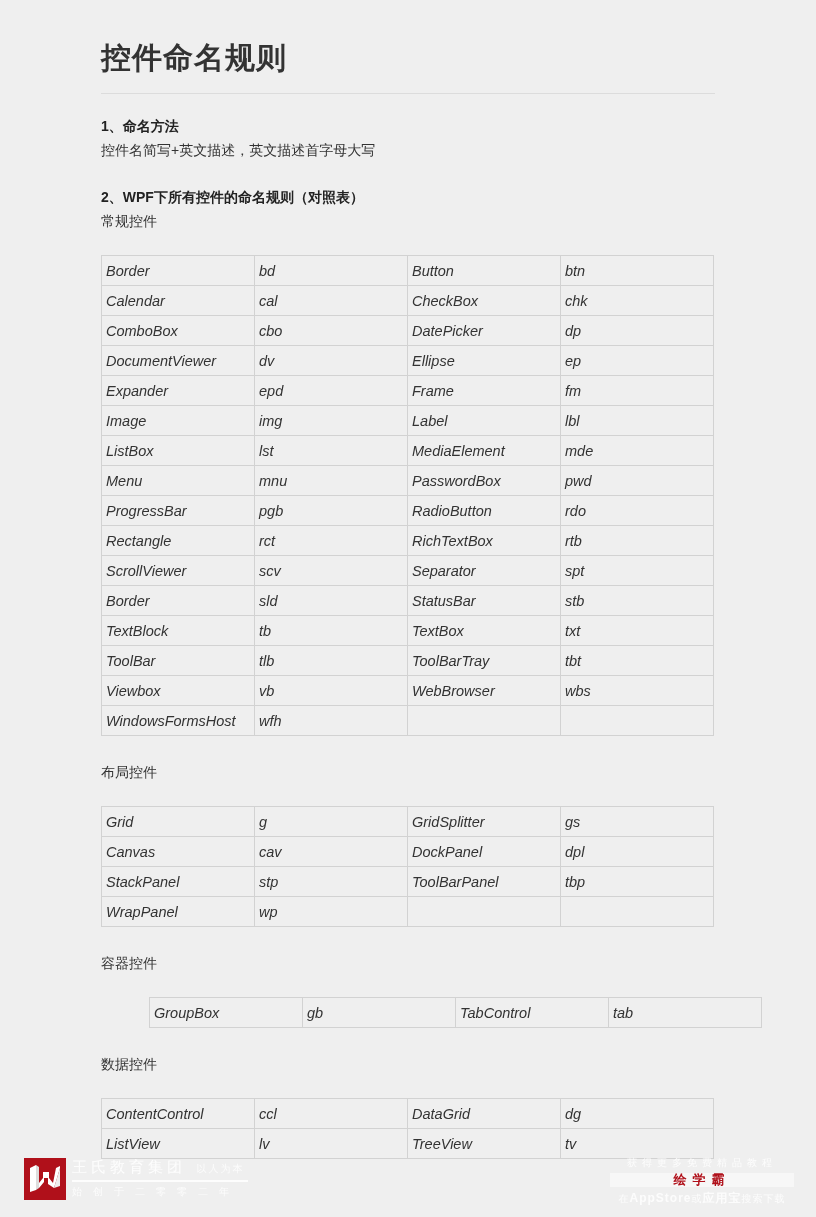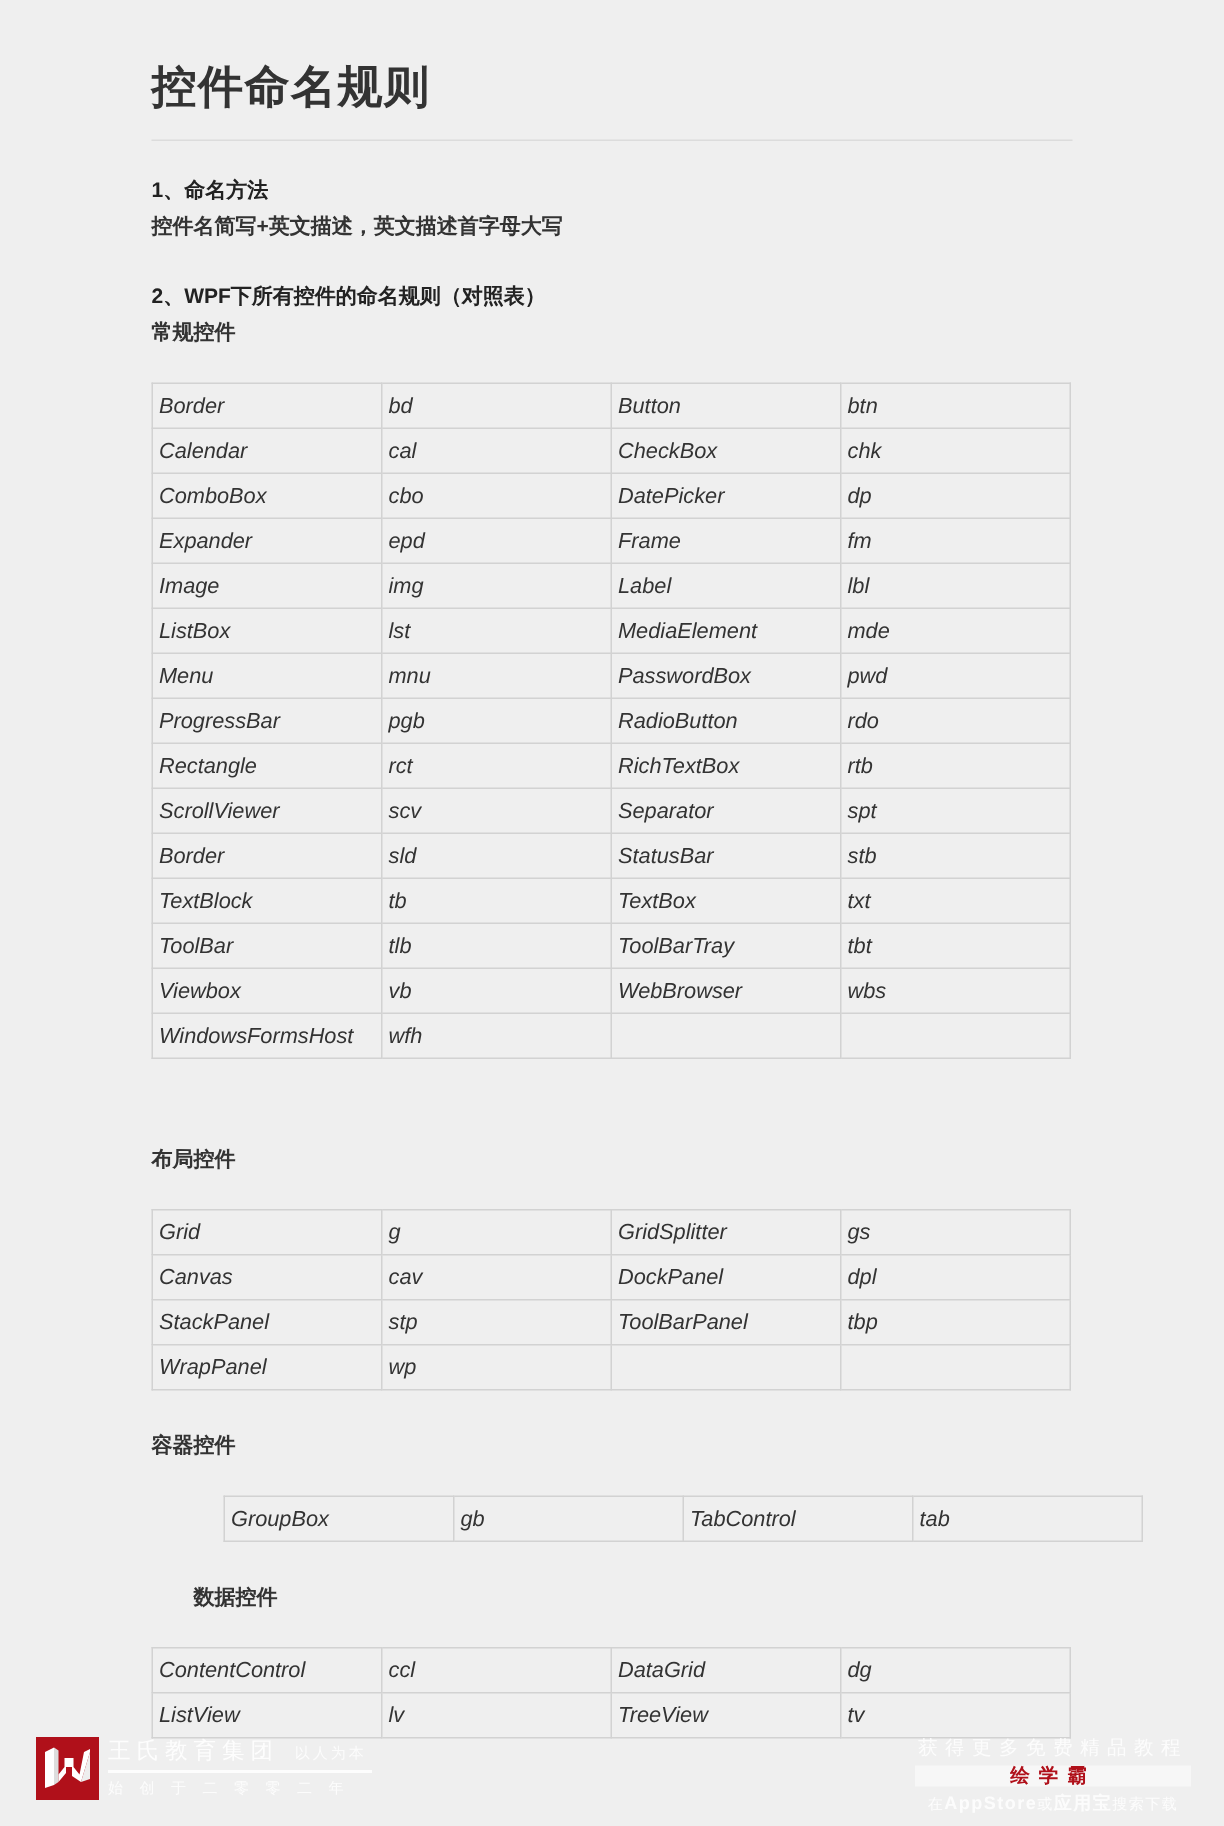--- a/index.html
+++ b/index.html
@@ -4,39 +4,39 @@
 <style>
   html, body { margin:0; padding:0; }
   body {
     width:816px; height:1217px; background:#efefef; position:relative; overflow:hidden;
     font-family: "Liberation Sans", "DejaVu Sans", sans-serif; color:#333;
   }
   .page { position:absolute; left:101px; top:0; width:614px; }
   .title { position:absolute; left:0; top:38px; font-size:30px; font-weight:bold; color:#333; letter-spacing:1px; margin:0; }
   .rule { position:absolute; left:0; top:93px; width:614px; height:1px; background:#dcdcdc; }
   .h2 { position:absolute; left:0; font-size:14px; font-weight:bold; color:#222; }
-  .p { position:absolute; left:0; font-size:14px; color:#333;font-weight:bold; }
+  .p { position:absolute; left:0; font-size:14px; color:#333; }
   table.grid {
     position:absolute; left:0; border-collapse:collapse; width:612px; table-layout:fixed;
     font-size:14.5px; color:#333;font-style:italic;
   }
   table.grid td {
     border:1px solid #d2d2d2; height:29px; padding:0 0 0 4px; vertical-align:middle; background:#efefef;
   }
   table.grid col { width:153px; }
   .footer-left { position:absolute; left:24px; top:1158px; }
   .logo-box { position:absolute; left:0; top:0; width:42px; height:42px; background:#b0101a; }
   .logo-box svg { display:block; }
   .brand { position:absolute; left:48px; top:0; width:200px; color:#fff; }
   .brand-name { font-size:15px; letter-spacing:4px; opacity:0.9; white-space:nowrap; }
   .brand-motto { font-size:10px; letter-spacing:2px; margin-left:6px; opacity:0.8; }
   .brand-line { height:2px; background:#fff; opacity:0.85; margin:3px 0; width:176px; }
   .brand-since { font-size:10px; letter-spacing:11px; opacity:0.85; white-space:nowrap; }
   .footer-right { position:absolute; left:610px; top:1156px; width:184px; text-align:center; color:#fff; }
-  .fr-top { font-size:13px; letter-spacing:5px; opacity:0.85; white-space:nowrap; }
+  .fr-top { font-size:10px; letter-spacing:5px; opacity:0.85; white-space:nowrap; }
   .fr-app { margin:3px 0; background:#f7f7f7; color:#b0101a; font-weight:bold; font-size:13px; letter-spacing:6px; height:14px; line-height:14px; }
   .fr-bottom { font-size:10px; letter-spacing:1px; opacity:0.85; white-space:nowrap; }
   .fr-bottom b { font-size:12px; }
 </style>
 </head>
 <body>
 
 <div class="page">
   <h1 class="title">控件命名规则</h1>
   <div class="rule"></div>
@@ -67,20 +67,26 @@
           <td>CheckBox</td>
           <td>chk</td>
         </tr>
         <tr>
           <td>ComboBox</td>
           <td>cbo</td>
           <td>DatePicker</td>
           <td>dp</td>
         </tr>
         <tr>
+          <td>DocumentViewer</td>
+          <td>dv</td>
+          <td>Ellipse</td>
+          <td>ep</td>
+        </tr>
+        <tr>
           <td>Expander</td>
           <td>epd</td>
           <td>Frame</td>
           <td>fm</td>
         </tr>
         <tr>
           <td>Image</td>
           <td>img</td>
           <td>Label</td>
           <td>lbl</td>
@@ -195,21 +201,21 @@
     <tbody>
         <tr>
           <td>GroupBox</td>
           <td>gb</td>
           <td>TabControl</td>
           <td>tab</td>
         </tr>
       </tbody>
   </table>
 
-  <div class="p" style="top:1056px;margin-left:28px;">数据控件</div>
+  <div class="p" style="top:1056px;">数据控件</div>
   <table class="grid" id="tbl-data" style="top:1098px;">
     <colgroup>
         <col>
         <col>
         <col>
         <col>
       </colgroup>
     <tbody>
         <tr>
           <td>ContentControl</td>

